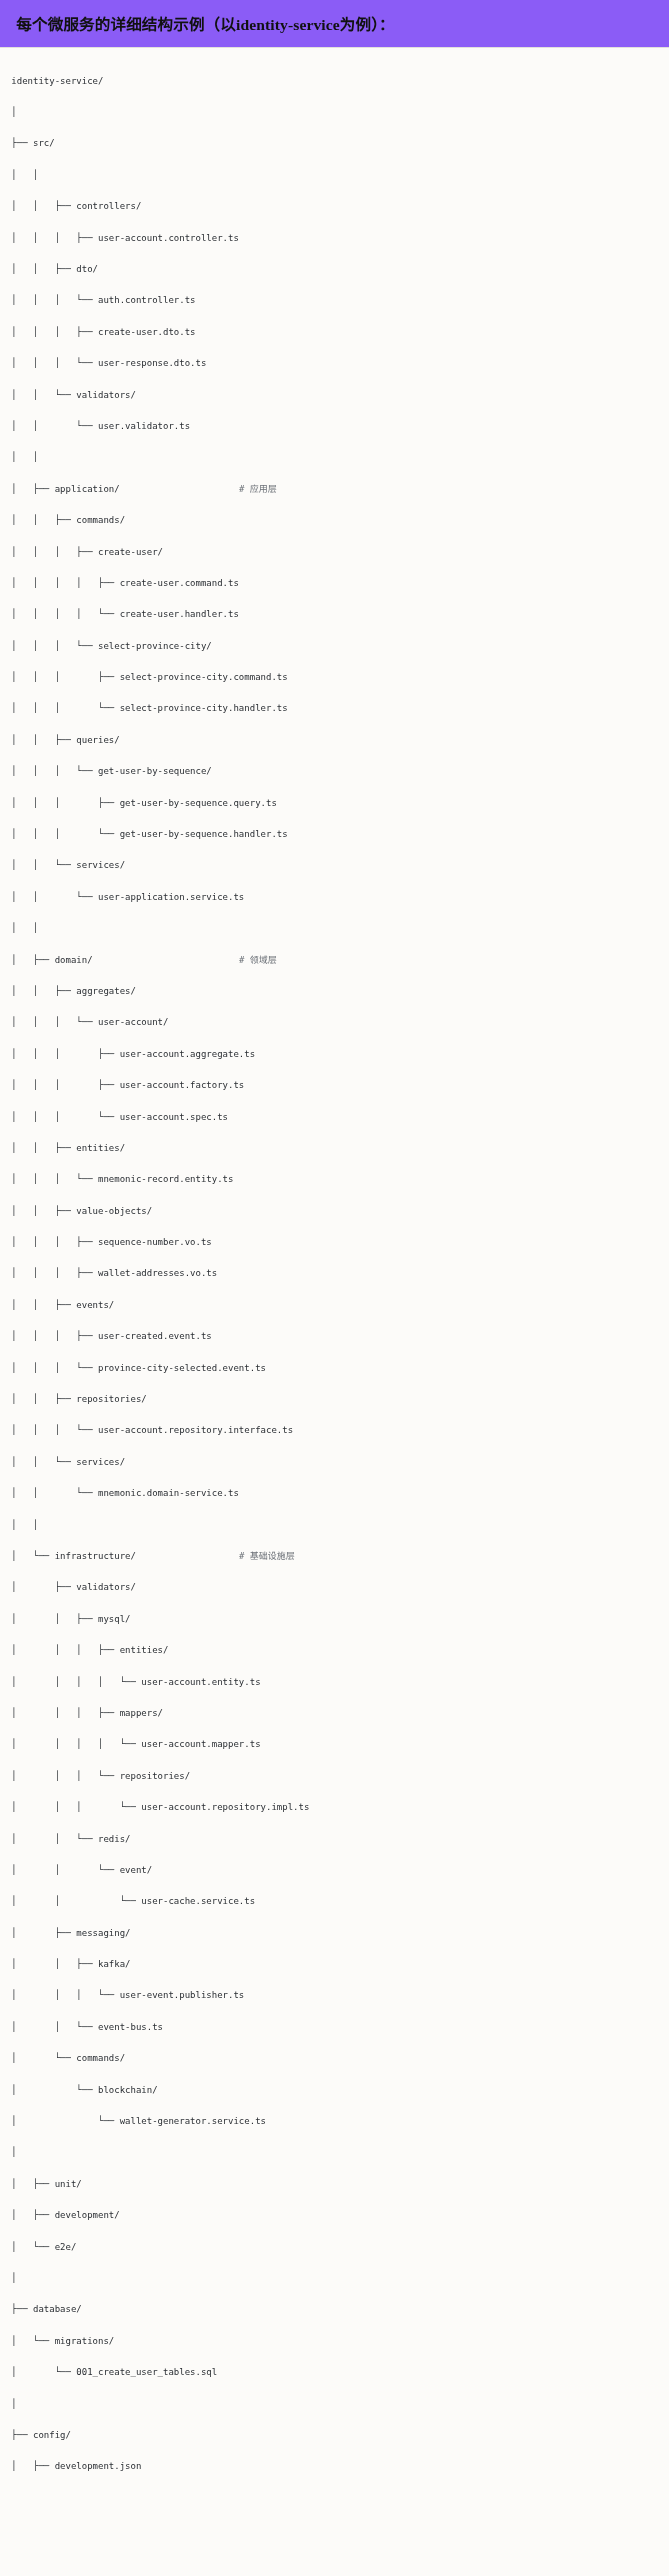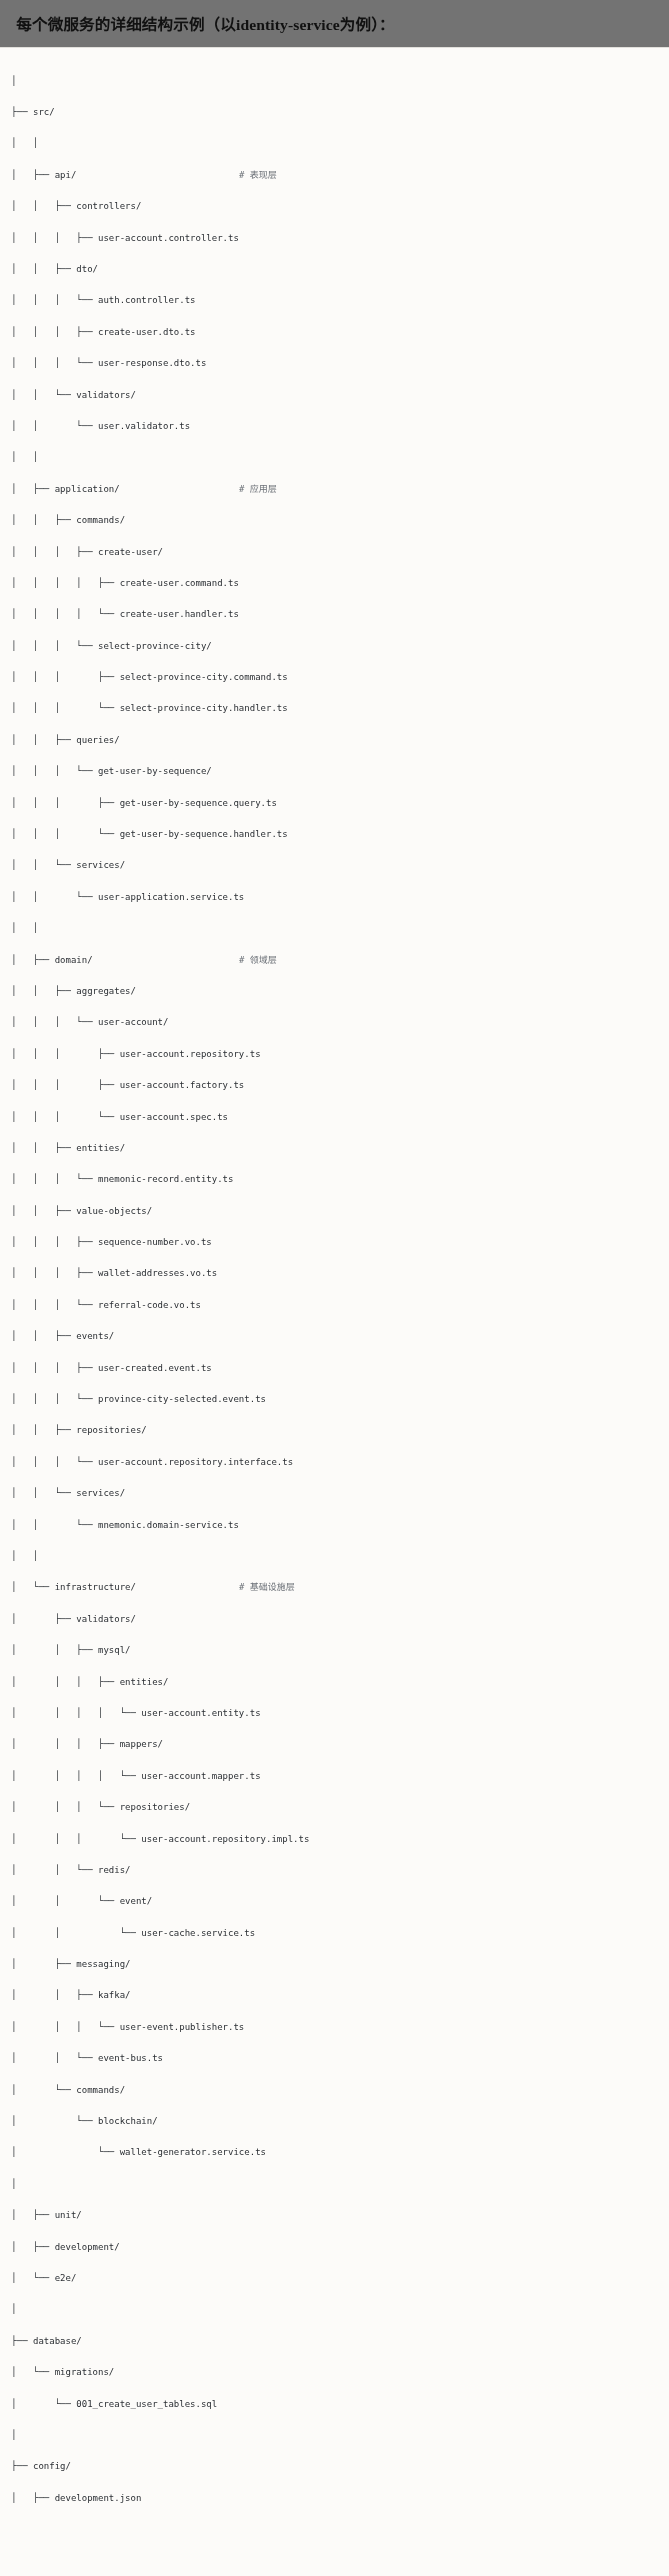--- a/index.html
+++ b/index.html
@@ -17,21 +17,21 @@
 
   .page {
     width: 669px;
     box-sizing: border-box;
     background: #fbfaf8;
   }
 
   
   .header-block {
     padding: 13.8px 16.3px 12.5px 16.3px;
-    background: #737373;
+    background: #8b5cf6;
     border-bottom: 0.6px solid #e2e0dc;
   }
   .header-title {
     font-family: "Liberation Sans", "DejaVu Sans", sans-serif;
     font-weight: bold;
     font-size: 15.6px;
     line-height: 1.35;
     color: #111111;
     letter-spacing: 0.1px;
   }
@@ -69,25 +69,24 @@
 
 <div class="page">
 
   <div class="header-block">
     <div class="header-title">
       <span>每个微服务的详细结构示例（以</span><span class="hl-mono">identity-service</span><span>为例）：</span>
     </div>
   </div>
 
   <div class="code-block">
-    <pre class="tree" id="tree-out">
+    <pre class="tree" id="tree-out"><span class="row">identity-service/</span>
 <span class="row">│</span>
 <span class="row">├── src/</span>
 <span class="row">│   │</span>
-<span class="row">│   ├── api/                              <span class="comment"># 表现层</span></span>
 <span class="row">│   │   ├── controllers/</span>
 <span class="row">│   │   │   ├── user-account.controller.ts</span>
 <span class="row">│   │   ├── dto/</span>
 <span class="row">│   │   │   └── auth.controller.ts</span>
 <span class="row">│   │   │   ├── create-user.dto.ts</span>
 <span class="row">│   │   │   └── user-response.dto.ts</span>
 <span class="row">│   │   └── validators/</span>
 <span class="row">│   │       └── user.validator.ts</span>
 <span class="row">│   │</span>
 <span class="row">│   ├── application/                      <span class="comment"># 应用层</span></span>
@@ -101,29 +100,28 @@
 <span class="row">│   │   ├── queries/</span>
 <span class="row">│   │   │   └── get-user-by-sequence/</span>
 <span class="row">│   │   │       ├── get-user-by-sequence.query.ts</span>
 <span class="row">│   │   │       └── get-user-by-sequence.handler.ts</span>
 <span class="row">│   │   └── services/</span>
 <span class="row">│   │       └── user-application.service.ts</span>
 <span class="row">│   │</span>
 <span class="row">│   ├── domain/                           <span class="comment"># 领域层</span></span>
 <span class="row">│   │   ├── aggregates/</span>
 <span class="row">│   │   │   └── user-account/</span>
-<span class="row">│   │   │       ├── user-account.repository.ts</span>
+<span class="row">│   │   │       ├── user-account.aggregate.ts</span>
 <span class="row">│   │   │       ├── user-account.factory.ts</span>
 <span class="row">│   │   │       └── user-account.spec.ts</span>
 <span class="row">│   │   ├── entities/</span>
 <span class="row">│   │   │   └── mnemonic-record.entity.ts</span>
 <span class="row">│   │   ├── value-objects/</span>
 <span class="row">│   │   │   ├── sequence-number.vo.ts</span>
 <span class="row">│   │   │   ├── wallet-addresses.vo.ts</span>
-<span class="row">│   │   │   └── referral-code.vo.ts</span>
 <span class="row">│   │   ├── events/</span>
 <span class="row">│   │   │   ├── user-created.event.ts</span>
 <span class="row">│   │   │   └── province-city-selected.event.ts</span>
 <span class="row">│   │   ├── repositories/</span>
 <span class="row">│   │   │   └── user-account.repository.interface.ts</span>
 <span class="row">│   │   └── services/</span>
 <span class="row">│   │       └── mnemonic.domain-service.ts</span>
 <span class="row">│   │</span>
 <span class="row">│   └── infrastructure/                   <span class="comment"># 基础设施层</span></span>
 <span class="row">│       ├── validators/</span>

